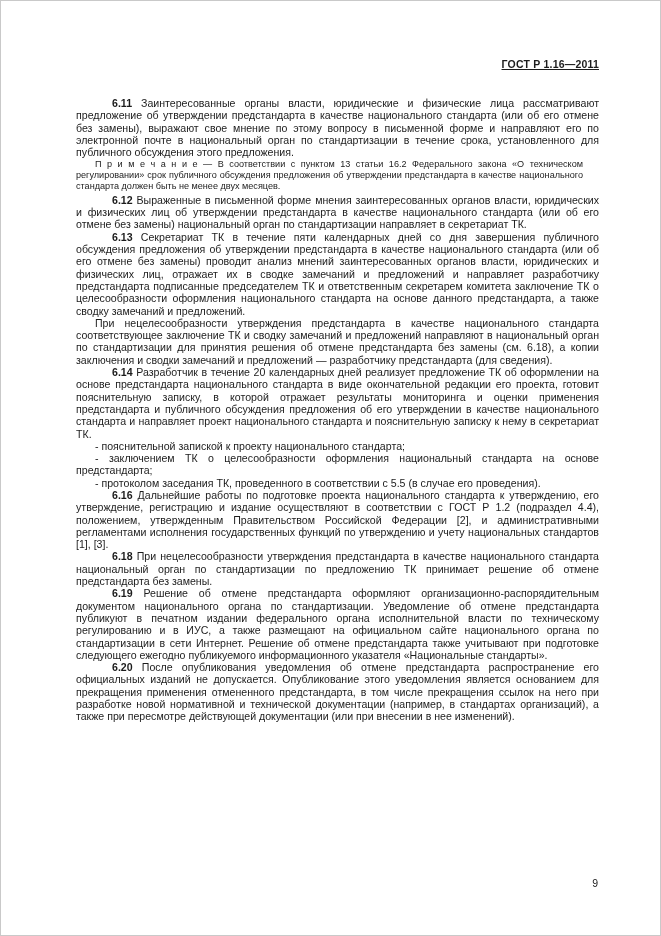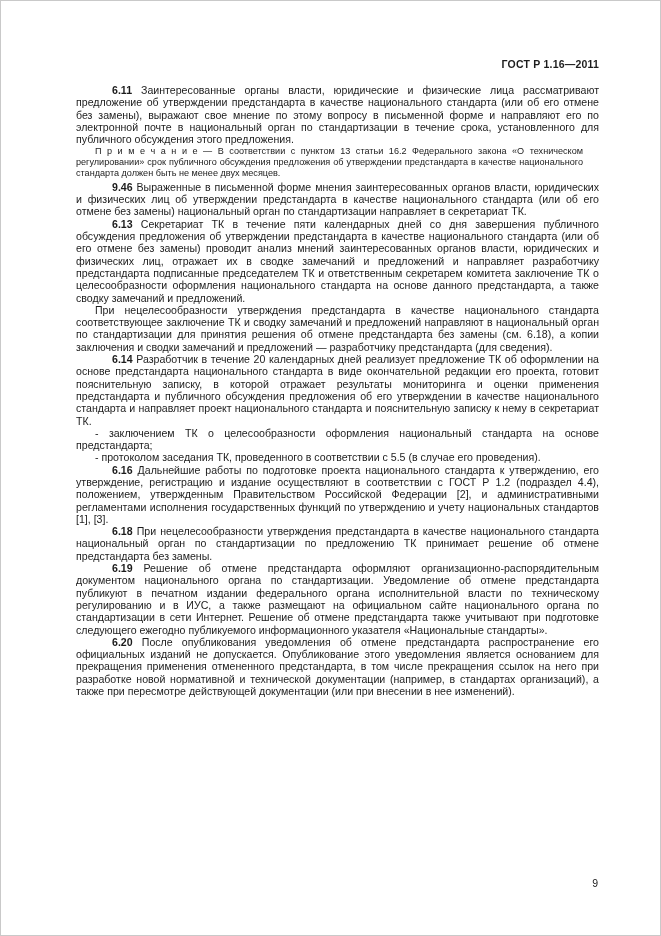--- a/index.html
+++ b/index.html
@@ -17,21 +17,22 @@
     color: #1c1c1c;
     padding: 57px 61px 0 75px;
     position: relative;
     overflow: hidden;
   }
   .doc-code {
     text-align: right;
     font-size: 10.5px;
     font-weight: bold;
     letter-spacing: 0.2px;
-    margin: 0 0 14px 0;
+    margin: 0 0 27px 0;
+    text-decoration: underline;
   }
   .para {
     margin: 0;
     font-size: 10.6px;
     line-height: 12.3px;
     text-align: justify;
     text-indent: 19px;
   }
   .para .num {
     font-weight: bold;
@@ -56,29 +57,30 @@
 <body>
 
 <div class="page">
 
   <div class="doc-code">ГОСТ Р 1.16—2011</div>
 
   <p class="para"><span class="num">6.11</span> <span>Заинтересованные органы власти, юридические и физические лица рассматривают предложение об утверждении предстандарта в качестве национального стандарта (или об его отмене без замены), выражают свое мнение по этому вопросу в письменной форме и направляют его по электронной почте в национальный орган по стандартизации в течение срока, установленного для публичного обсуждения этого предложения.</span></p>
 
   <p class="note">П р и м е ч а н и е — В соответствии с пунктом 13 статьи 16.2 Федерального закона «О техническом регулировании» срок публичного обсуждения предложения об утверждении предстандарта в качестве национального стандарта должен быть не менее двух месяцев.</p>
 
-  <p class="para"><span class="num">9.46</span> <span>Выраженные в письменной форме мнения заинтересованных органов власти, юридических и физических лиц об утверждении предстандарта в качестве национального стандарта (или об его отмене без замены) национальный орган по стандартизации направляет в секретариат ТК.</span></p>
+  <p class="para"><span class="num">6.12</span> <span>Выраженные в письменной форме мнения заинтересованных органов власти, юридических и физических лиц об утверждении предстандарта в качестве национального стандарта (или об его отмене без замены) национальный орган по стандартизации направляет в секретариат ТК.</span></p>
 
   <p class="para"><span class="num">6.13</span> <span>Секретариат ТК в течение пяти календарных дней со дня завершения публичного обсуждения предложения об утверждении предстандарта в качестве национального стандарта (или об его отмене без замены) проводит анализ мнений заинтересованных органов власти, юридических и физических лиц, отражает их в сводке замечаний и предложений и направляет разработчику предстандарта подписанные председателем ТК и ответственным секретарем комитета заключение ТК о целесообразности оформления национального стандарта на основе данного предстандарта, а также сводку замечаний и предложений.</span></p>
 
   <p class="para">При нецелесообразности утверждения предстандарта в качестве национального стандарта соответствующее заключение ТК и сводку замечаний и предложений направляют в национальный орган по стандартизации для принятия решения об отмене предстандарта без замены (см. 6.18), а копии заключения и сводки замечаний и предложений — разработчику предстандарта (для сведения).</p>
 
   <p class="para"><span class="num">6.14</span> <span>Разработчик в течение 20 календарных дней реализует предложение ТК об оформлении на основе предстандарта национального стандарта в виде окончательной редакции его проекта, готовит пояснительную записку, в которой отражает результаты мониторинга и оценки применения предстандарта и публичного обсуждения предложения об его утверждении в качестве национального стандарта и направляет проект национального стандарта и пояснительную записку к нему в секретариат ТК.</span></p>
 
 
+  <p class="para">- пояснительной запиской к проекту национального стандарта;</p>
   <p class="para">- заключением ТК о целесообразности оформления национальный стандарта на основе предстандарта;</p>
   <p class="para">- протоколом заседания ТК, проведенного в соответствии с 5.5 (в случае его проведения).</p>
 
 
   <p class="para"><span class="num">6.16</span> <span>Дальнейшие работы по подготовке проекта национального стандарта к утверждению, его утверждение, регистрацию и издание осуществляют в соответствии с ГОСТ Р 1.2 (подраздел 4.4), положением, утвержденным Правительством Российской Федерации [2], и административными регламентами исполнения государственных функций по утверждению и учету национальных стандартов [1], [3].</span></p>
 
 
   <p class="para"><span class="num">6.18</span> <span>При нецелесообразности утверждения предстандарта в качестве национального стандарта национальный орган по стандартизации по предложению ТК принимает решение об отмене предстандарта без замены.</span></p>
 
   <p class="para"><span class="num">6.19</span> <span>Решение об отмене предстандарта оформляют организационно-распорядительным документом национального органа по стандартизации. Уведомление об отмене предстандарта публикуют в печатном издании федерального органа исполнительной власти по техническому регулированию и в ИУС, а также размещают на официальном сайте национального органа по стандартизации в сети Интернет. Решение об отмене предстандарта также учитывают при подготовке следующего ежегодно публикуемого информационного указателя «Национальные стандарты».</span></p>

